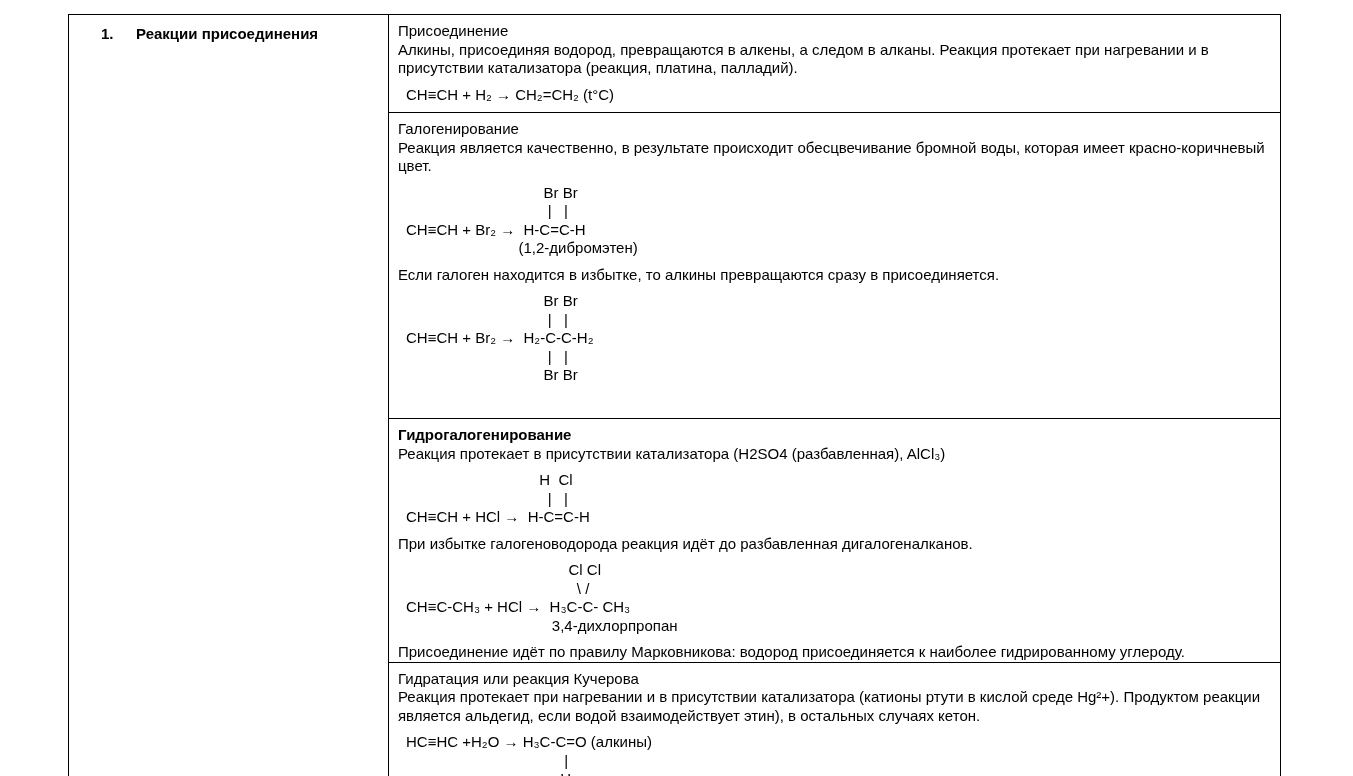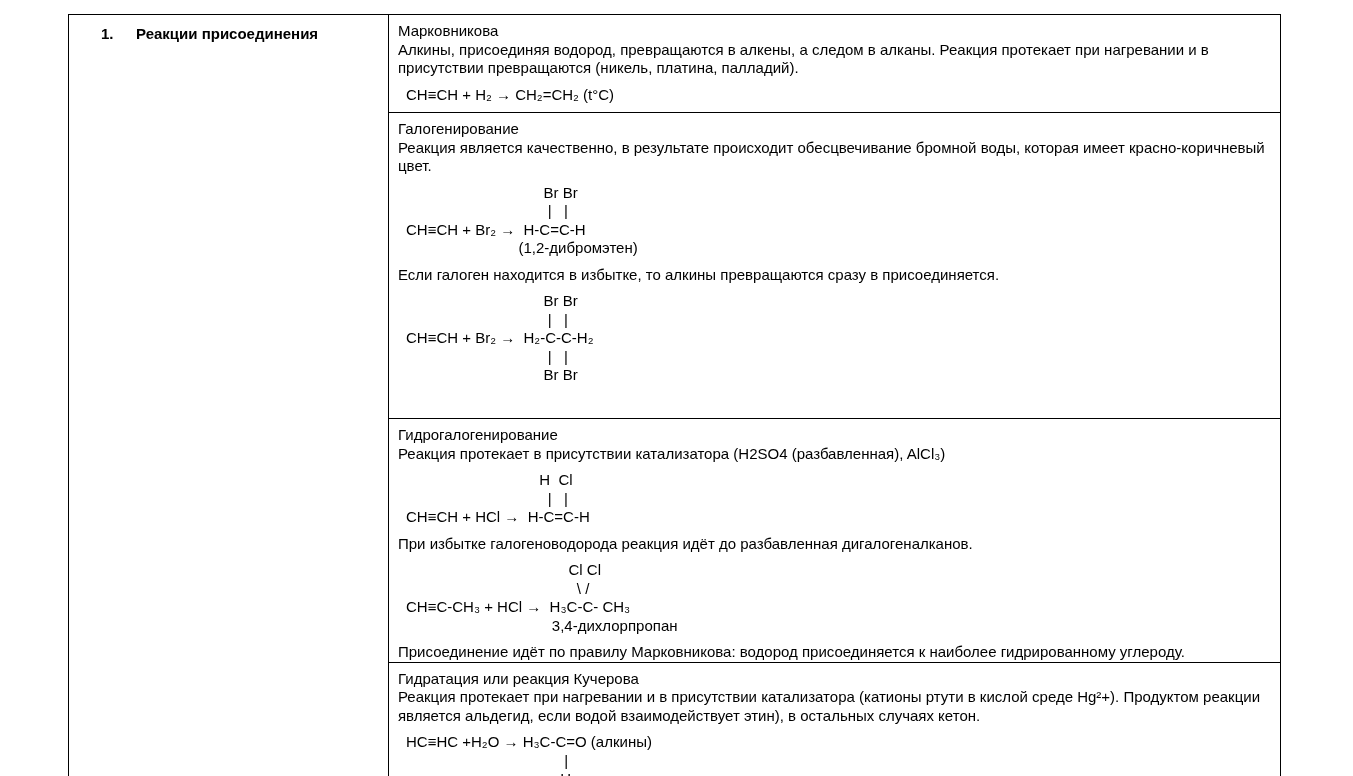--- a/index.html
+++ b/index.html
@@ -38,21 +38,21 @@
     padding-left: 32px;
     font-weight: bold;
   }
   .left-cell-inner { display: flex; }
   .left-cell-inner .num { flex: 0 0 35px; }
   tr.row-1 td.right-cell { height: 86px; }
   tr.row-2 td.right-cell { height: 298px; }
   tr.row-3 td.right-cell { height: 226px; }
   tr.row-4 td.right-cell { height: 144px; }
   .sec-title { font-weight: normal; }
-  .sec-title.bold { font-weight: normal; }
+  .sec-title.bold { font-weight: bold; }
   .right-cell p { margin: 0; }
   pre.structure {
     margin: 8px;
     font-family: inherit;
     font-size: inherit;
     line-height: inherit;
     white-space: pre;
   }
   .gap { margin-top: 13px; }
 </style>
@@ -67,22 +67,22 @@
     </colgroup>
     <tbody>
       <tr class="row-1">
         <td class="left-cell" rowspan="4">
           <div class="left-cell-inner">
             <span class="num">1.</span>
             <span class="left-title">Реакции присоединения</span>
           </div>
         </td>
         <td class="right-cell">
-          <div class="sec-title">Марковникова</div>
-          <p>Алкины, присоединяя водород, превращаются в алкены, а следом в алканы. Реакция протекает при нагревании и в присутствии превращаются (никель, платина, палладий).</p>
+          <div class="sec-title">Присоединение</div>
+          <p>Алкины, присоединяя водород, превращаются в алкены, а следом в алканы. Реакция протекает при нагревании и в присутствии катализатора (реакция, платина, палладий).</p>
           <pre class="structure">CH≡CH + H₂ → CH₂=CH₂ (t°C)</pre>
         </td>
       </tr>
 
       <tr class="row-2">
         <td class="right-cell">
           <div class="sec-title">Галогенирование</div>
           <p>Реакция является качественно, в результате происходит обесцвечивание бромной воды, которая имеет красно-коричневый цвет.</p>
           <pre class="structure">                                 Br Br
                                   |   |

